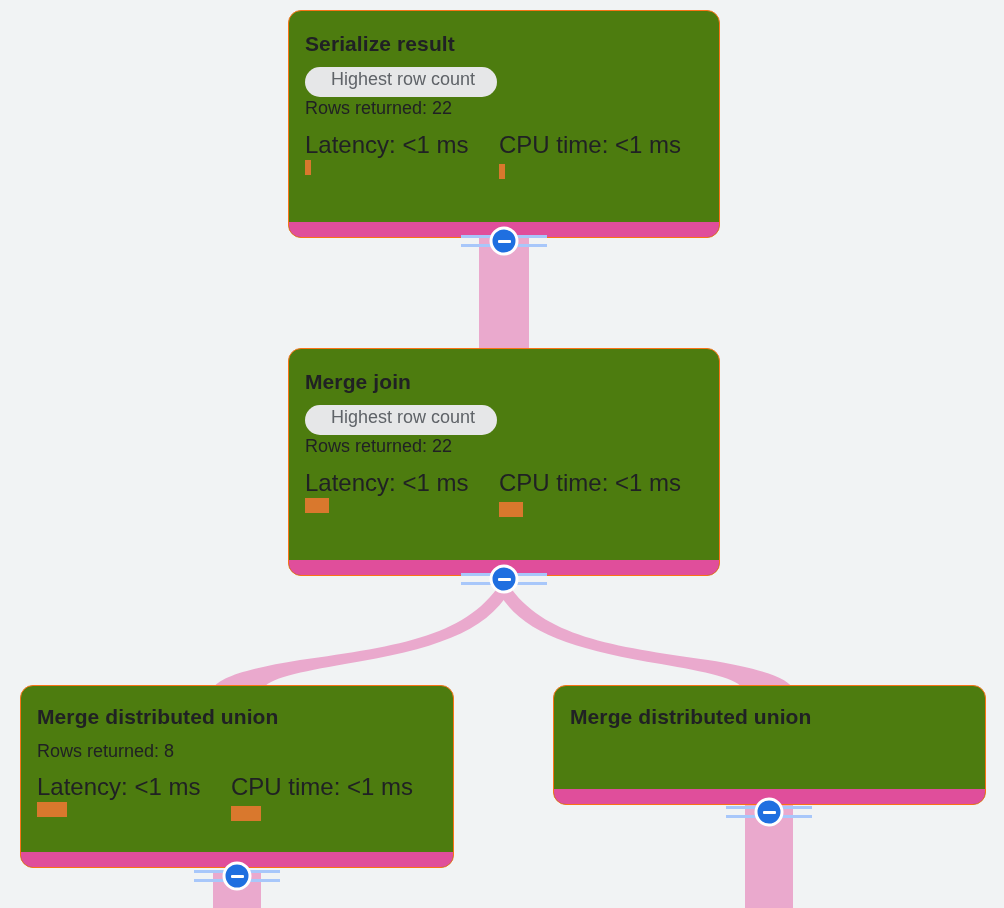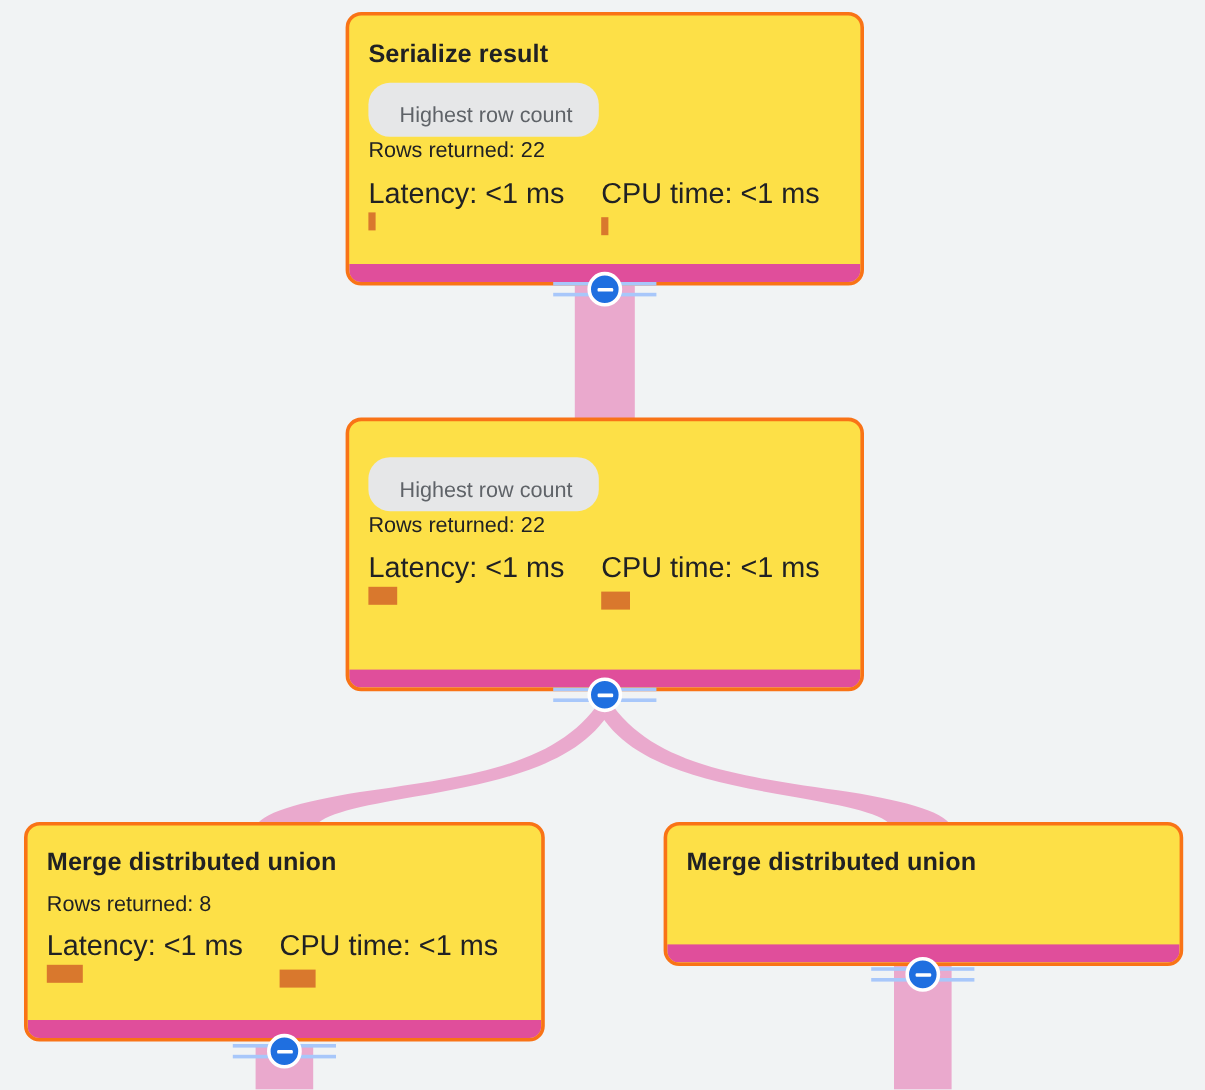--- a/index.html
+++ b/index.html
@@ -29,22 +29,22 @@
     width: 1004px;
     height: 908px;
     z-index: 1;
   }
 
   
   .node {
     position: absolute;
     z-index: 3;
     box-sizing: border-box;
-    background: #fde047;
-    border: 3px solid #f97316;
+    background: #4d7c0f;
+    border: 1px solid #f97316;
     border-radius: 13px;
     overflow: hidden;
   }
   .node-body {
     padding: 20px 16px 0 16px;
   }
   .node-title {
     font-size: 21px;
     font-weight: 700;
     color: #202124;
@@ -53,21 +53,21 @@
     white-space: nowrap;
   }
   .chip {
     display: inline-block;
     margin-top: 10px;
     background: #e6e7e8;
     color: #5f6368;
     font-size: 18px;
     line-height: 22px;
     border-radius: 18px;
-    padding: 16px 22px 7px 26px;
+    padding: 1px 22px 7px 26px;
     white-space: nowrap;
   }
   .rows {
     font-size: 18px;
     color: #202124;
     line-height: 22px;
     white-space: nowrap;
   }
   .metrics {
     position: relative;
@@ -203,20 +203,21 @@
       <div class="rail l t"></div>
       <div class="rail l b"></div>
       <div class="rail r t"></div>
       <div class="rail r b"></div>
     </div>
     <div class="knob"></div>
   </div>
 
   <div class="node" style="left:288px; top:348px; width:432px; height:228px;">
     <div class="node-body">
+      <div class="node-title">Merge join</div>
       <div class="chip">Highest row count</div>
       <div class="rows">Rows returned: 22</div>
       <div class="metrics">
         <div class="metric" style="left:0;">
           <div class="metric-label">Latency: &lt;1 ms</div>
           <div class="metric-bar" style="width:24px;"></div>
         </div>
         <div class="metric" style="left:194px;">
           <div class="metric-label">CPU time: &lt;1 ms</div>
           <div class="metric-bar" style="width:24px; margin-top:8px;"></div>

